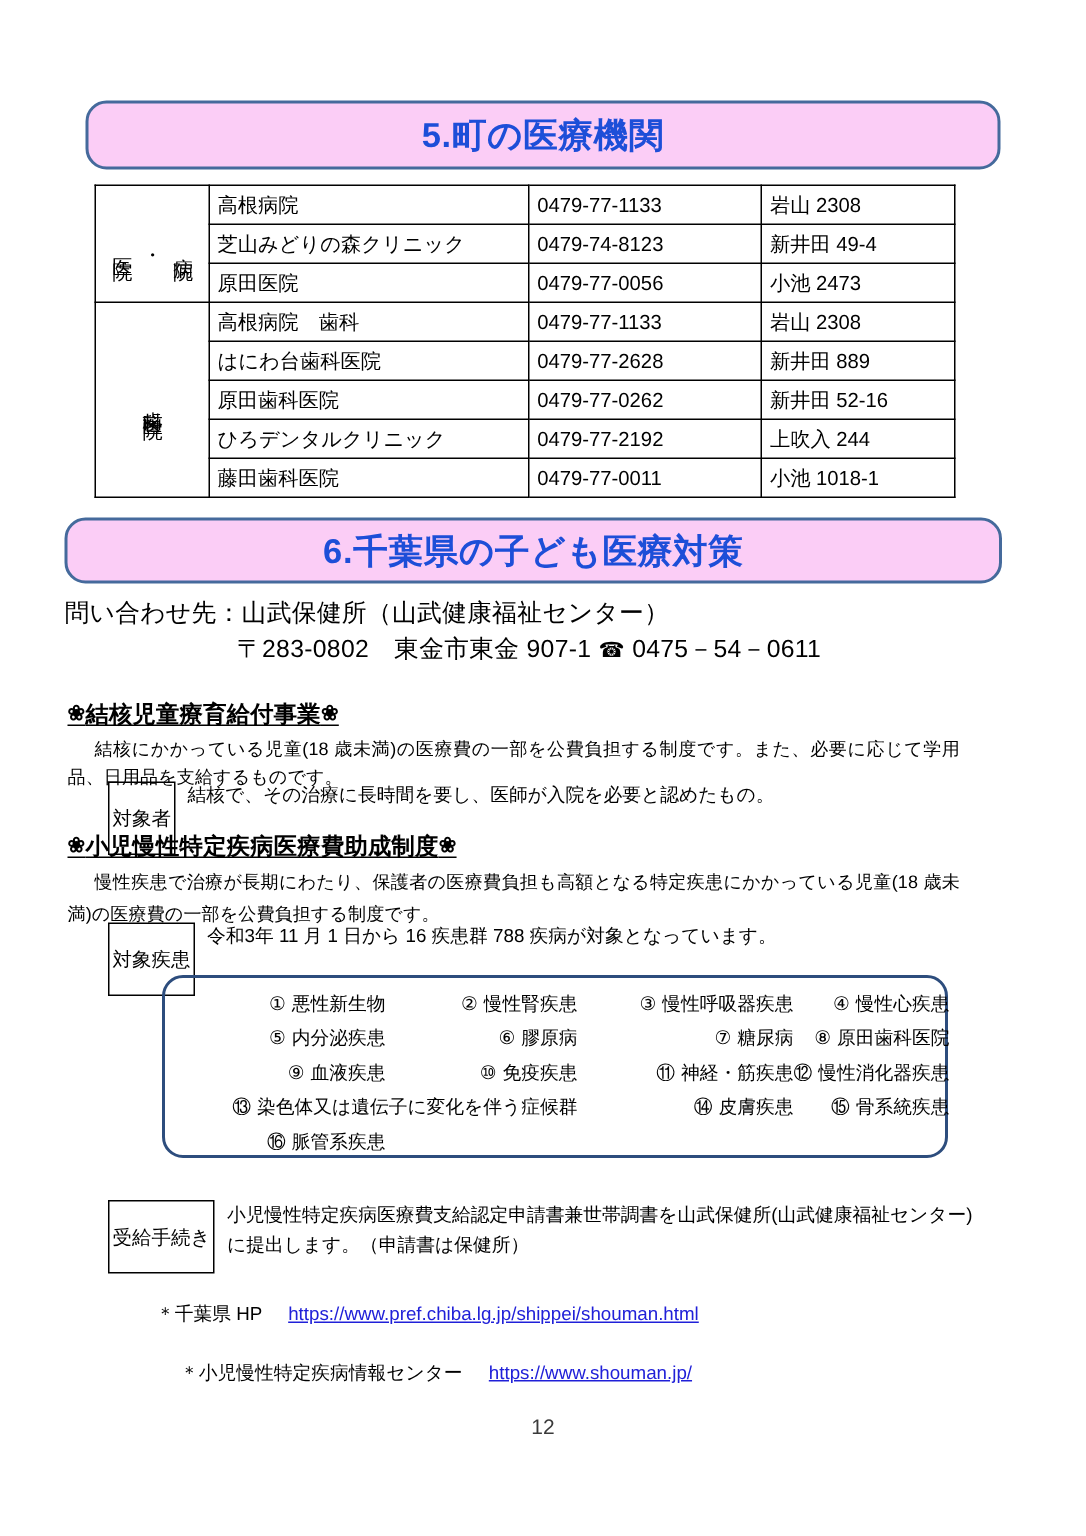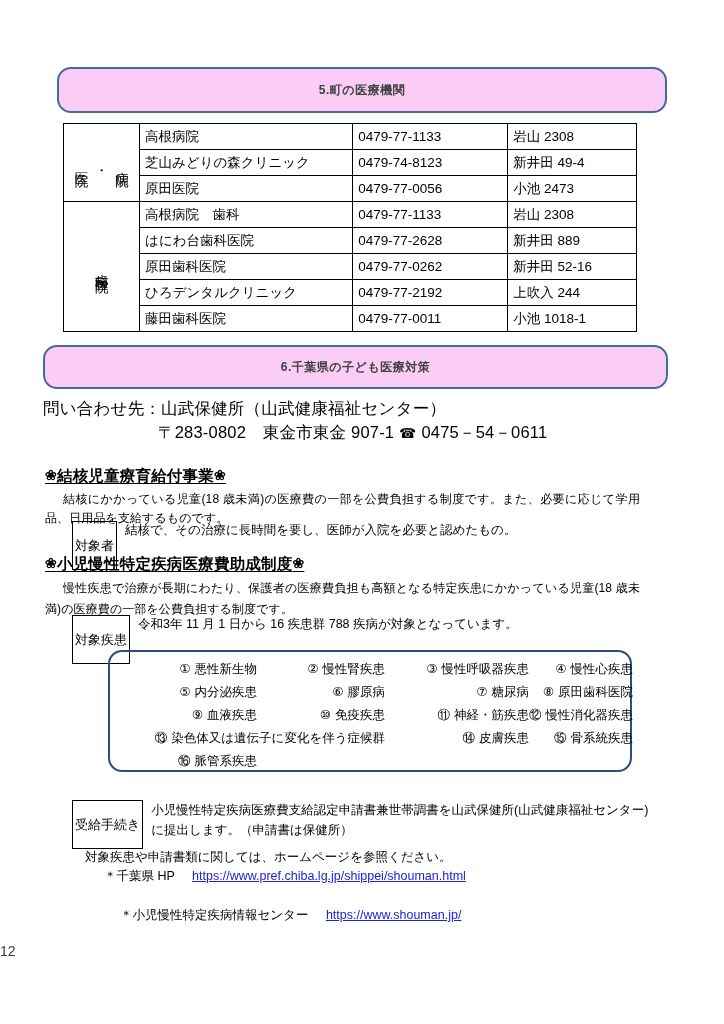--- a/index.html
+++ b/index.html
@@ -24,24 +24,24 @@
   
   .banner {
     position: absolute;
     box-sizing: border-box;
     background: #fbcdf6;
     border: 2px solid #456a9c;
     border-radius: 14px;
     display: flex;
     align-items: center;
     justify-content: center;
-    font-size: 12px;
+    font-size: 23px;
     font-weight: 700;
     letter-spacing: 0.5px;
-    color: #404040;
+    color: #1d4ed8;
   }
   #banner-medical { left: 57px; top: 67px; width: 610px; height: 46px; }
   #banner-child   { left: 43px; top: 345px; width: 625px; height: 44px; }
 
   
   .med-table {
     position: absolute;
     left: 63px;
     top: 123px;
     width: 574px;
@@ -189,21 +189,21 @@
     margin-left: 14px;
   }
   .url.underlined { text-decoration: underline; }
 
   
   #page-number {
     position: absolute;
     left: 0;
     right: 0;
     top: 943px;
-    text-align: left;
+    text-align: center;
     font-size: 14px;
     color: #3a3a3a;
   }
 </style>
 </head>
 <body>
 
 <div class="page">
 
   <div class="banner" id="banner-medical">5.町の医療機関</div>
@@ -316,21 +316,20 @@
 
       <div class="disease-item"><span class="num">⑯</span><span>脈管系疾患</span></div>
     </div>
   </div>
 
   <div class="labeled-row" id="row-juchu">
     <span class="box-label">受給手続き</span>
     <span class="label-body">小児慢性特定疾病医療費支給認定申請書兼世帯調書を山武保健所(山武健康福祉センター)に提出します。（申請書は保健所）</span>
   </div>
 
-  <div class="footer-note" id="note-intro">対象疾患や申請書類に関しては、ホームページを参照ください。</div>
   <div class="footer-note" id="note-line1">
     <span>＊千葉県 HP</span>
     <a class="url" href="#">https://www.pref.chiba.lg.jp/shippei/shouman.html</a>
   </div>
   <div class="footer-note" id="note-line2">
     <span>＊小児慢性特定疾病情報センター</span>
     <a class="url underlined" href="#">https://www.shouman.jp/</a>
   </div>
 
   <div id="page-number">12</div>

